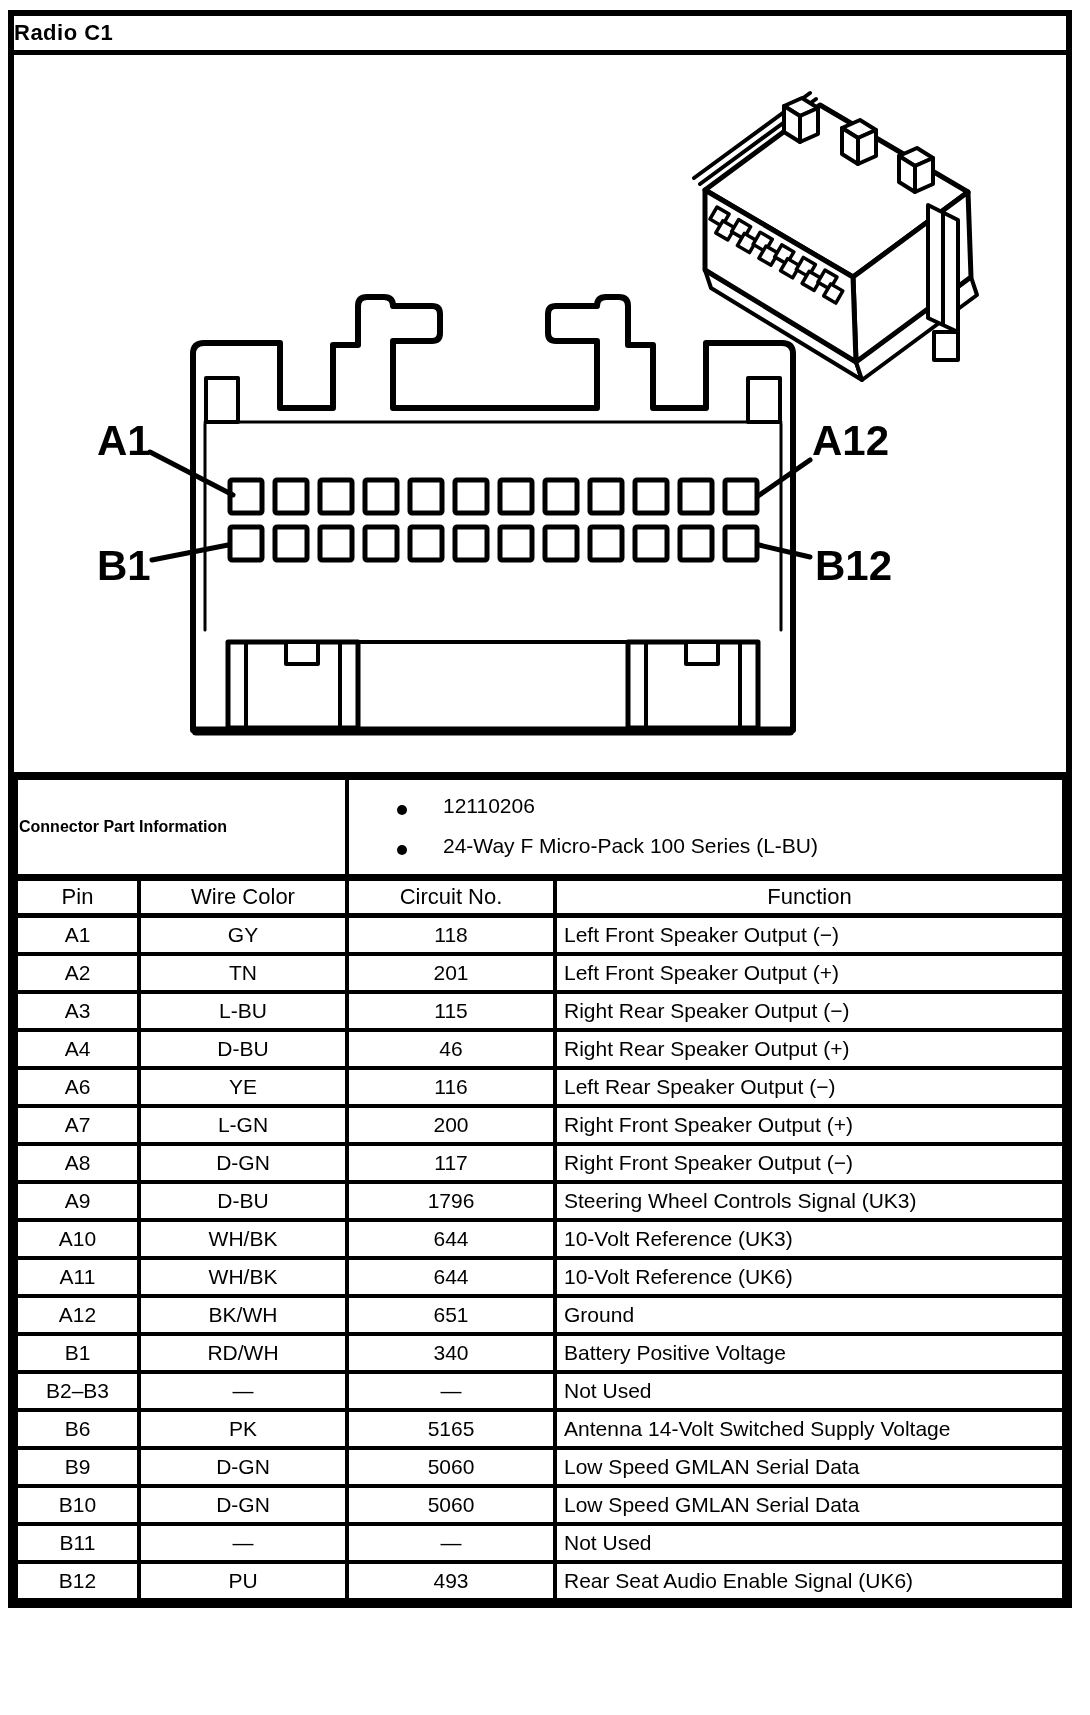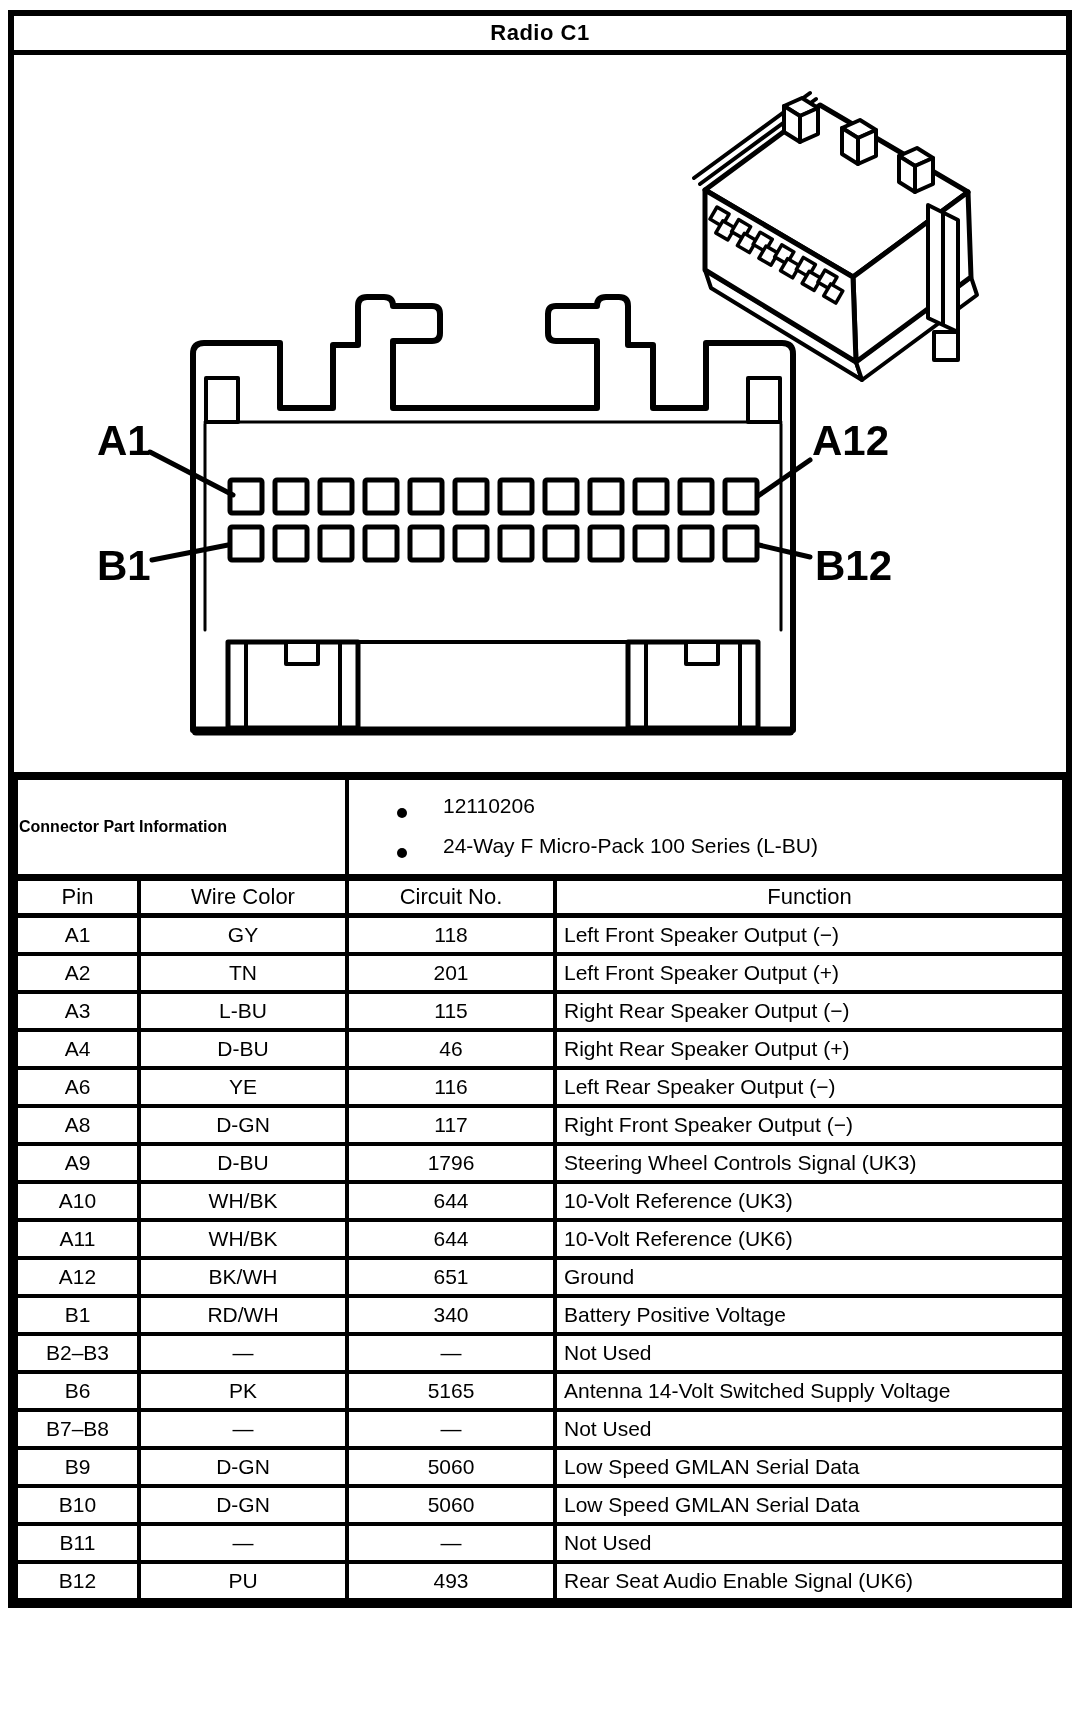--- a/index.html
+++ b/index.html
@@ -7,36 +7,36 @@
     width:1090px; height:1715px; background:#ffffff;
     font-family:"Liberation Sans", sans-serif; color:#000;
     position:relative;
   }
   .frame {
     position:absolute; left:8px; top:10px; width:1052px;
     border:6px solid #000; background:#fff;
   }
   .title-bar {
     height:34px; border-bottom:5px solid #000;
-    display:flex; align-items:center; justify-content:center;
+    display:flex; align-items:center; 
   }
   .title-bar span { font-weight:bold; font-size:22px; letter-spacing:0.5px; }
   .diagram-area { height:717px; position:relative; overflow:hidden; }
   .diagram-area svg { display:block; }
 
   table.pinout {
     width:100%; border-collapse:collapse; table-layout:fixed;
     border-top:8px solid #000;
   }
   td { border:4px solid #000; font-size:21px; vertical-align:middle; }
   tr.cpi-row td { height:88px; border-bottom:7px solid #000; }
   td.cpi-label { text-align:left; font-weight:bold; font-size:16px; }
   td.cpi-list { padding:6px 0 0 0; }
   ul.cpi-items { list-style:none; margin:0; padding:8px 0 0 48px; }
-  ul.cpi-items li { display:flex; align-items:flex-end; margin-bottom:16px; }
+  ul.cpi-items li { display:flex; align-items:center; margin-bottom:16px; }
   ul.cpi-items .dot {
     width:10px; height:10px; background:#000; border-radius:50%;
     margin:7px 36px 0 0; flex:0 0 auto;
   }
   tr.head-row td {
     height:30px; text-align:center; font-weight:normal; font-size:22px;
     border-bottom:5px solid #000;
   }
   tbody.rows td { height:32px; }
   td.c-pin, td.c-wire, td.c-circ { text-align:center; }
@@ -247,20 +247,26 @@
         </tr>
 
 
         <tr>
           <td class="c-pin">A6</td>
           <td class="c-wire">YE</td>
           <td class="c-circ">116</td>
           <td class="c-func">Left Rear Speaker Output (−)</td>
         </tr>
 
+        <tr>
+          <td class="c-pin">A7</td>
+          <td class="c-wire">L-GN</td>
+          <td class="c-circ">200</td>
+          <td class="c-func">Right Front Speaker Output (+)</td>
+        </tr>
 
         <tr>
           <td class="c-pin">A8</td>
           <td class="c-wire">D-GN</td>
           <td class="c-circ">117</td>
           <td class="c-func">Right Front Speaker Output (−)</td>
         </tr>
 
         <tr>
           <td class="c-pin">A9</td>
@@ -306,26 +312,20 @@
 
 
 
         <tr>
           <td class="c-pin">B6</td>
           <td class="c-wire">PK</td>
           <td class="c-circ">5165</td>
           <td class="c-func">Antenna 14-Volt Switched Supply Voltage</td>
         </tr>
 
-        <tr>
-          <td class="c-pin">B7–B8</td>
-          <td class="c-wire">—</td>
-          <td class="c-circ">—</td>
-          <td class="c-func">Not Used</td>
-        </tr>
 
         <tr>
           <td class="c-pin">B9</td>
           <td class="c-wire">D-GN</td>
           <td class="c-circ">5060</td>
           <td class="c-func">Low Speed GMLAN Serial Data</td>
         </tr>
 
         <tr>
           <td class="c-pin">B10</td>

